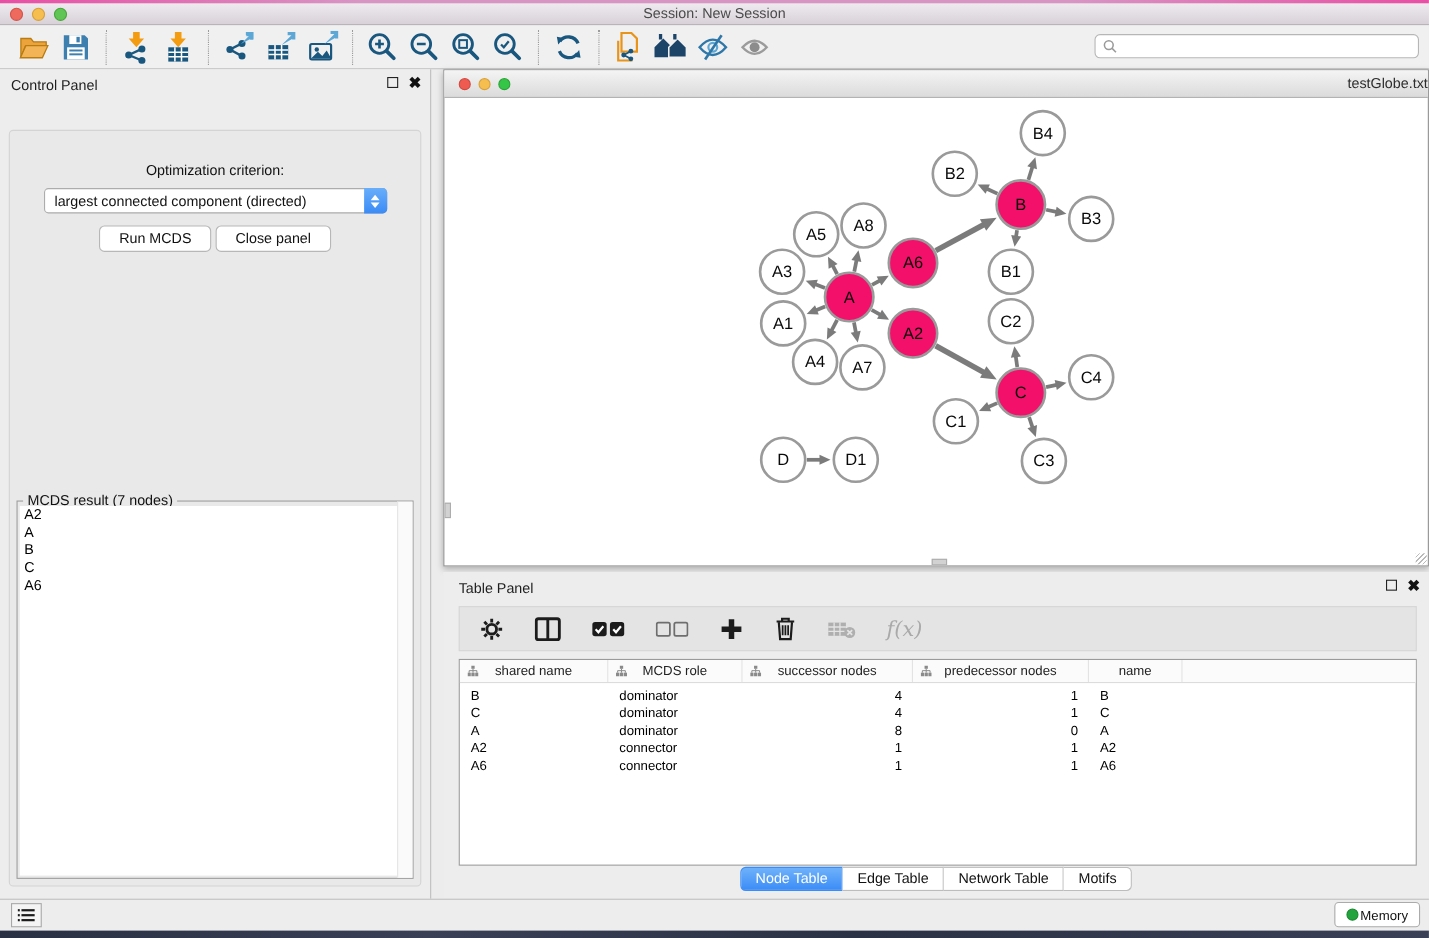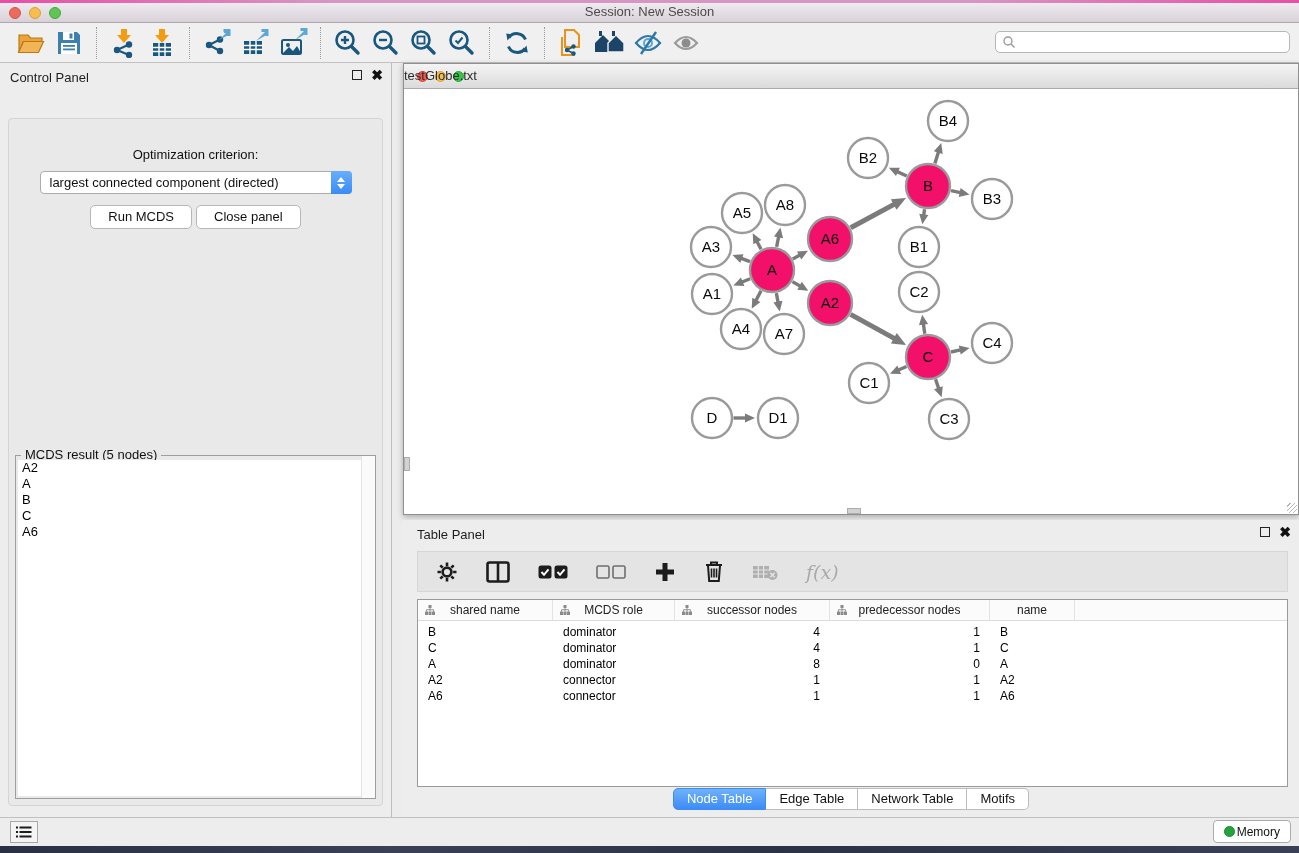--- a/index.html
+++ b/index.html
@@ -61,21 +61,21 @@
   .mcds-item{font-size:13px;color:#000;padding:0 0 0 4px;height:16px;line-height:16px}
 
   
   .network-window{position:absolute;left:403px;top:63px;width:896px;height:452px;background:#fff;
     border:1px solid #8F8F8F;box-sizing:border-box;box-shadow:0 2px 6px rgba(0,0,0,.28)}
   .nw-titlebar{position:relative;height:24px;background:linear-gradient(#F4F4F4,#DBDBDB);border-bottom:1px solid #ABABAB}
   .nw-tl{position:absolute;top:7px;width:11px;height:11px;border-radius:50%;box-sizing:border-box}
   .nw-tl.red{left:13px;background:#F05B51;border:1px solid #D14940}
   .nw-tl.yellow{left:31px;background:#F6BE4E;border:1px solid #D8A23B}
   .nw-tl.green{left:49px;background:#35C648;border:1px solid #2BA437}
-  .nw-title{position:absolute;top:4px;left:0;right:0;text-align:left;font-size:13px;color:#2d2d2d}
+  .nw-title{position:absolute;top:4px;left:0;right:0;text-align:right;font-size:13px;color:#2d2d2d}
   .nw-content{position:absolute;top:25px;left:0;right:0;bottom:0;overflow:hidden}
   .nw-content svg{display:block}
   .nw-thumb-left{position:absolute;left:0;top:368px;width:6px;height:14px;background:#D2D2D2;border:1px solid #ADADAD;box-sizing:border-box}
   .nw-thumb-bottom{position:absolute;left:443px;bottom:0;width:14px;height:6px;background:#D2D2D2;border:1px solid #ADADAD;box-sizing:border-box}
   .nw-grip{position:absolute;right:1px;bottom:1px;width:10px;height:10px;
     background:repeating-linear-gradient(135deg,transparent 0 2px,#B9B9B9 2px 3px)}
 
   
   .table-panel{position:absolute;left:403px;top:520px;width:896px;height:298px;background:#EDEDED;box-sizing:border-box}
   .tp-toolbar{position:absolute;left:14px;right:11px;top:31px;height:41px;background:#E4E4E4;
@@ -278,21 +278,21 @@
       <span class="dd-stepper">
           <span class="dd-up"></span>
           <span class="dd-down"></span>
         </span>
     </div>
     <div class="cp-buttons">
       <div class="btn">Run MCDS</div>
       <div class="btn">Close panel</div>
     </div>
     <div class="groupbox">
-      <span class="gb-legend">MCDS result (5 nodes)</span>
+      <span class="gb-legend">MCDS result (7 nodes)</span>
       <div class="gb-list">
           <div class="mcds-item">A2</div>
           <div class="mcds-item">A</div>
           <div class="mcds-item">B</div>
           <div class="mcds-item">C</div>
           <div class="mcds-item">A6</div>
         </div>
       <div class="gb-scroll"></div>
     </div>
   </div>

